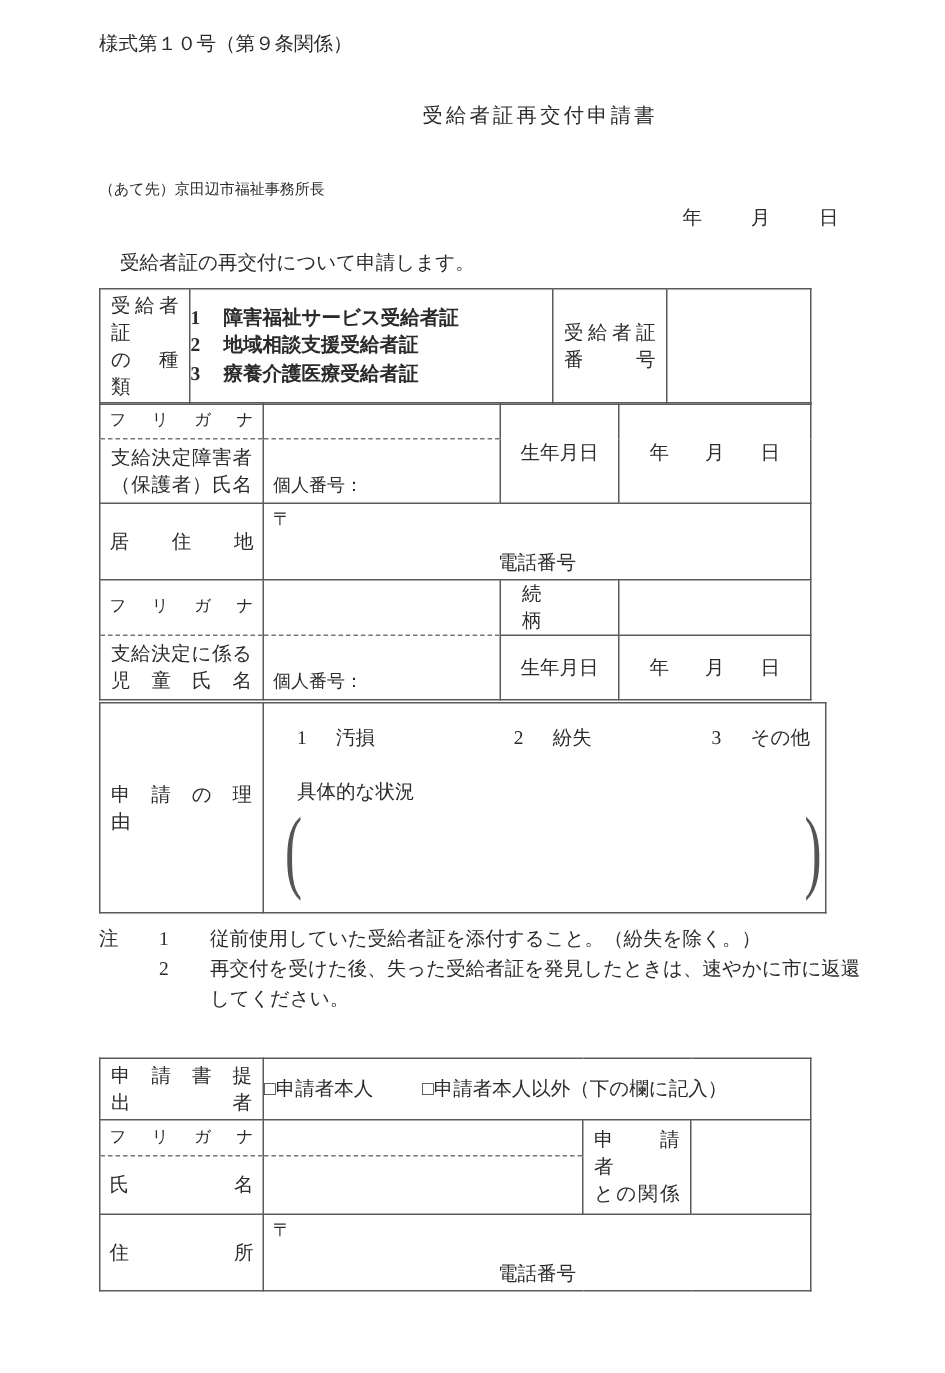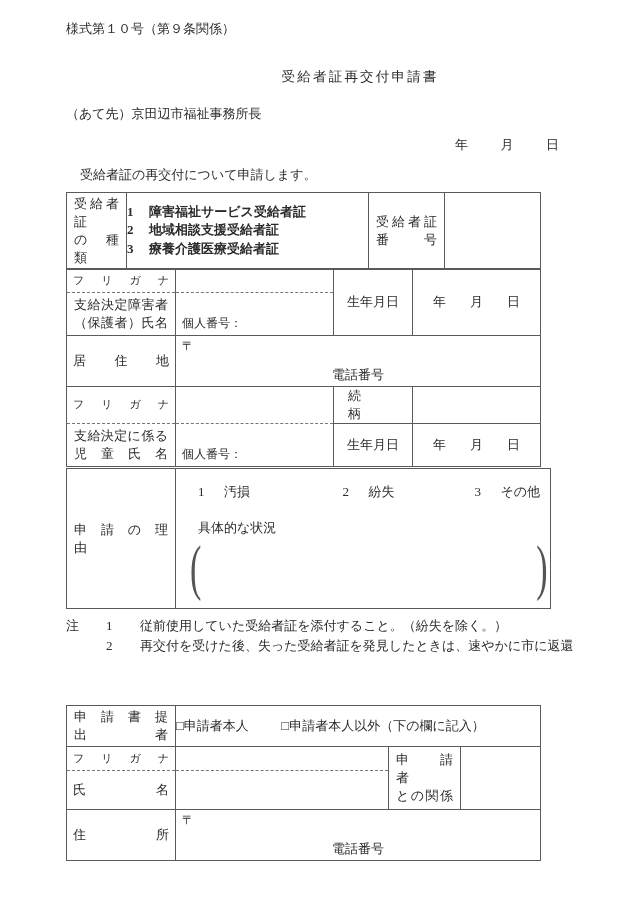--- a/index.html
+++ b/index.html
@@ -18,21 +18,21 @@
   }
 
   .page { position: relative; width: 630px; height: 645px; }
 
   
   .abs { position: absolute; white-space: nowrap; }
 
   #form-number { left: 66px; top: 20px; font-size: 13px; }
   #doc-title   { left: 0; top: 68px; width: 630px; text-align: center;
                  font-size: 13.5px; letter-spacing: 2.2px; text-indent: 2.2px; margin-left: 44px; }
-  #addressee   { left: 66px; top: 105px; font-size: 13px; }
+  #addressee   { left: 66px; top: 119px; font-size: 10px; }
   #date-line   { left: 455px; top: 136px; font-size: 13px; }
   #date-line span { display: inline-block; }
   #date-line .sp { width: 26px; }
   #intro-line  { left: 80px; top: 166px; font-size: 13px; }
 
   
   table.form {
     position: absolute;
     border-collapse: collapse;
     table-layout: fixed;
@@ -287,20 +287,21 @@
     <div class="note-row">
       <span class="note-head">注</span>
       <span class="note-num">1</span>
       <span class="note-txt">従前使用していた受給者証を添付すること。（紛失を除く。）</span>
     </div>
     <div class="note-row">
       <span class="note-head"></span>
       <span class="note-num">2</span>
       <span class="note-txt">再交付を受けた後、失った受給者証を発見したときは、速やかに市に返還</span>
     </div>
+    <div class="note-cont">してください。</div>
   </div>
 
   <table class="form" id="tbl-submitter">
     <colgroup>
       <col style="width:109px">
         <col style="width:213px">
       <col style="width:72px">
         <col style="width:80px">
     </colgroup>
 

